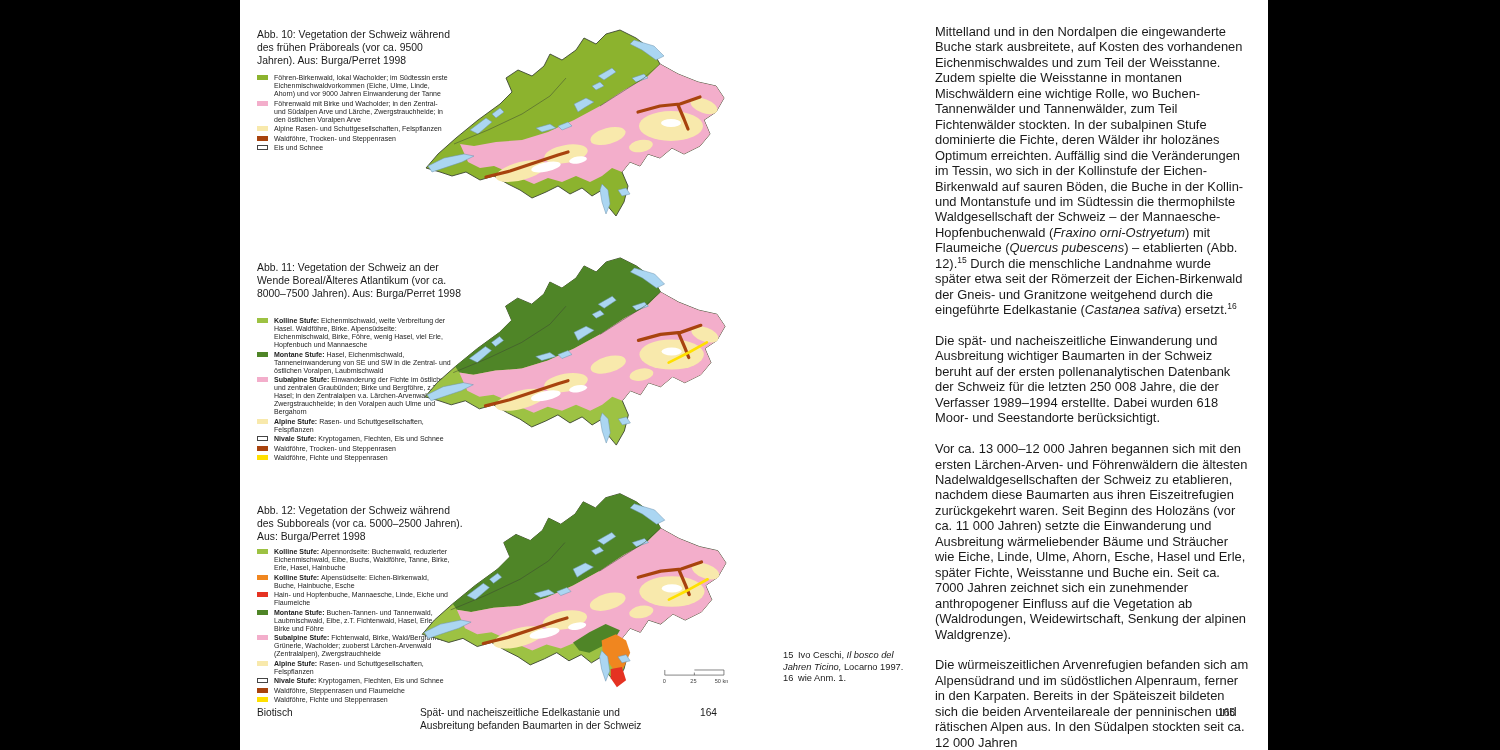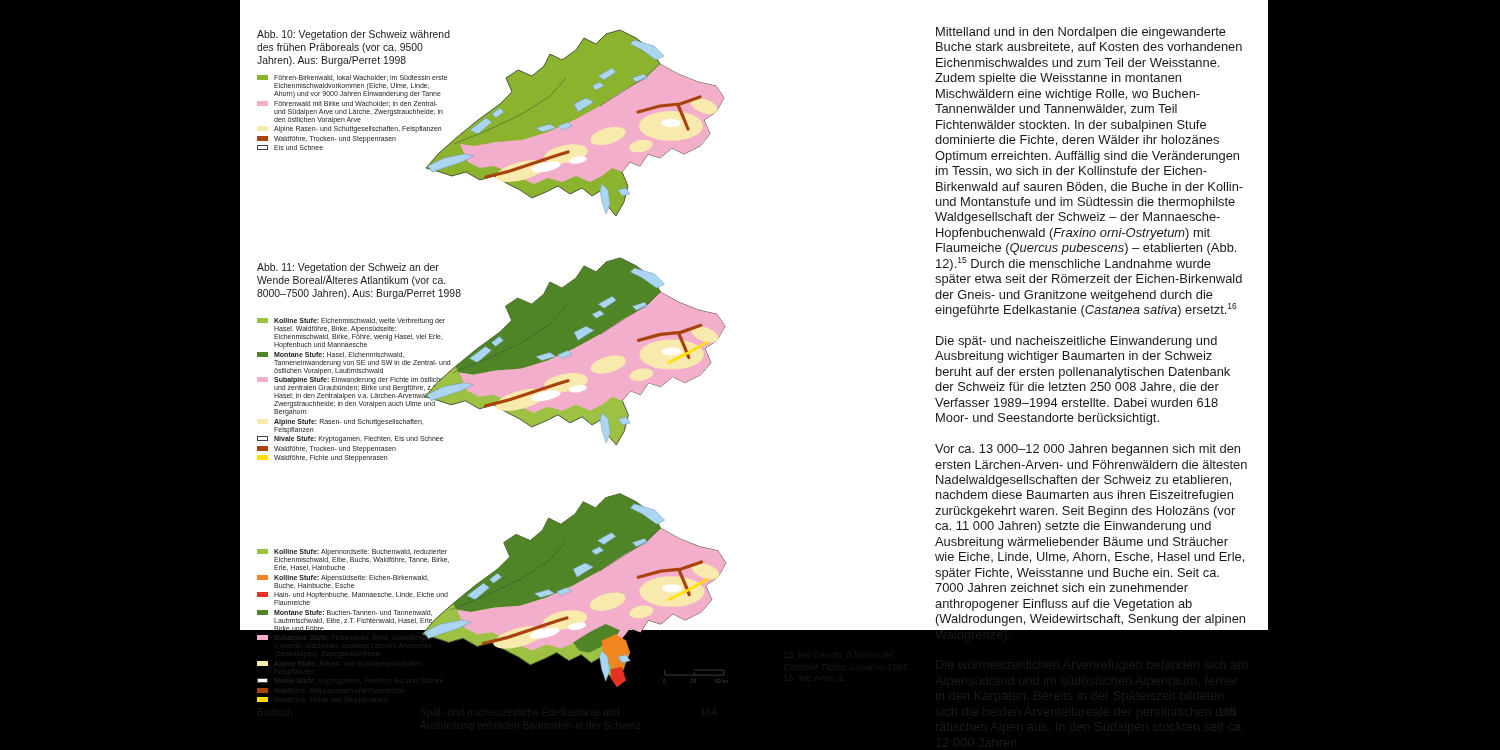--- a/index.html
+++ b/index.html
@@ -1,18 +1,18 @@
 <!DOCTYPE html>
 <html><head>
 <meta charset="utf-8">
 <style>
   html,body{margin:0;padding:0;background:#000;}
   .stage{position:relative;width:1500px;height:750px;background:#000;overflow:hidden;
          font-family:"Liberation Sans",sans-serif;color:#1a1a1a;}
-  .spread{position:absolute;left:240px;top:0;width:1028px;height:630px;background:#fff;}
+  .spread{position:absolute;left:240px;top:0;width:1028px;height:750px;background:#fff;}
   .abs{position:absolute;}
   .caption{font-size:10.4px;line-height:13.2px;width:206px;color:#1a1a1a;}
   .legend{width:194px;font-size:7px;line-height:8px;color:#222;}
   .legend .item{position:relative;padding-left:17px;margin-bottom:1.5px;}
   .legend .sw{position:absolute;left:0;top:1.2px;width:11px;height:5.2px;}
   .legend .sw.bordered{border:0.8px solid #444;box-sizing:border-box;}
   .legend b{font-weight:bold;}
   .article{width:315px;font-size:12.9px;line-height:15.45px;}
   .article p{margin:0 0 15.4px 0;}
   .article .h{font-weight:bold;}
@@ -44,20 +44,21 @@
     <div class="abs legend" style="left:17px;top:317px;">
         <div class="item"><span class="sw" style="background: rgb(157, 194, 67);"></span><b>Kolline Stufe: </b><span>Eichenmischwald, weite Verbreitung der Hasel. Waldföhre, Birke. Alpensüdseite: Eichenmischwald, Birke, Föhre, wenig Hasel, viel Erle, Hopfenbuch und Mannaesche</span></div>
         <div class="item"><span class="sw" style="background: rgb(79, 133, 39);"></span><b>Montane Stufe: </b><span>Hasel, Eichenmischwald, Tanneneinwanderung von SE und SW in die Zentral- und östlichen Voralpen, Laubmischwald</span></div>
         <div class="item"><span class="sw" style="background: rgb(243, 174, 203);"></span><b>Subalpine Stufe: </b><span>Einwanderung der Fichte im östlichen und zentralen Graubünden; Birke und Bergföhre, z.T. Hasel; in den Zentralalpen v.a. Lärchen-Arvenwald, Zwergstrauchheide; in den Voralpen auch Ulme und Bergahorn</span></div>
         <div class="item"><span class="sw" style="background: rgb(248, 233, 172);"></span><b>Alpine Stufe: </b><span>Rasen- und Schuttgesellschaften, Felspflanzen</span></div>
         <div class="item"><span class="sw bordered" style="background: rgb(255, 255, 255);"></span><b>Nivale Stufe: </b><span>Kryptogamen, Flechten, Eis und Schnee</span></div>
         <div class="item"><span class="sw" style="background: rgb(168, 67, 14);"></span><span>Waldföhre, Trocken- und Steppenrasen</span></div>
         <div class="item"><span class="sw" style="background: rgb(255, 224, 0);"></span><span>Waldföhre, Fichte und Steppenrasen</span></div>
       </div>
 
+    <div class="abs caption" style="left:17px;top:504px;">Abb. 12: Vegetation der Schweiz während des Subboreals (vor ca. 5000–2500 Jahren). Aus: Burga/Perret 1998</div>
     <div class="abs legend" style="left:17px;top:548px;">
         <div class="item"><span class="sw" style="background: rgb(157, 194, 67);"></span><b>Kolline Stufe: </b><span>Alpennordseite: Buchenwald, reduzierter Eichenmischwald, Eibe, Buchs, Waldföhre, Tanne, Birke, Erle, Hasel, Hainbuche</span></div>
         <div class="item"><span class="sw" style="background: rgb(240, 134, 31);"></span><b>Kolline Stufe: </b><span>Alpensüdseite: Eichen-Birkenwald, Buche, Hainbuche, Esche</span></div>
         <div class="item"><span class="sw" style="background: rgb(229, 50, 34);"></span><span>Hain- und Hopfenbuche, Mannaesche, Linde, Eiche und Flaumeiche</span></div>
         <div class="item"><span class="sw" style="background: rgb(79, 133, 39);"></span><b>Montane Stufe: </b><span>Buchen-Tannen- und Tannenwald, Laubmischwald, Eibe, z.T. Fichtenwald, Hasel, Erle, Birke und Föhre</span></div>
         <div class="item"><span class="sw" style="background: rgb(243, 174, 203);"></span><b>Subalpine Stufe: </b><span>Fichtenwald, Birke, Wald/Bergföhre, Grünerle, Wacholder; zuoberst Lärchen-Arvenwald (Zentralalpen), Zwergstrauchheide</span></div>
         <div class="item"><span class="sw" style="background: rgb(248, 233, 172);"></span><b>Alpine Stufe: </b><span>Rasen- und Schuttgesellschaften, Felspflanzen</span></div>
         <div class="item"><span class="sw bordered" style="background: rgb(255, 255, 255);"></span><b>Nivale Stufe: </b><span>Kryptogamen, Flechten, Eis und Schnee</span></div>
         <div class="item"><span class="sw" style="background: rgb(168, 67, 14);"></span><span>Waldföhre, Steppenrasen und Flaumeiche</span></div>
         <div class="item"><span class="sw" style="background: rgb(255, 224, 0);"></span><span>Waldföhre, Fichte und Steppenrasen</span></div>
@@ -170,21 +171,21 @@
             <path d="M277,179.5 L277,182" fill="none" stroke="#555" stroke-width="0.7"></path>
             <path d="M277,177 L306,177 L306,182" fill="none" stroke="#555" stroke-width="0.7"></path>
             <text x="246" y="190" font-size="5.5" fill="#444" font-family="&quot;Liberation Sans&quot;, sans-serif">0</text>
             <text x="273" y="190" font-size="5.5" fill="#444" font-family="&quot;Liberation Sans&quot;, sans-serif">25</text>
             <text x="297" y="190" font-size="5.5" fill="#444" font-family="&quot;Liberation Sans&quot;, sans-serif">50 km</text>
           </g>
         </svg>
       </div>
 
     <div class="abs footnotes" style="left:543px;top:650px;">
-        <div class="fn"><span>15 </span><span>Ivo Ceschi, </span><i>Il bosco del Cantone Ticino,</i><span> Locarno 1997.</span></div>
+        <div class="fn"><span>15 </span><span>Ivo Ceschi, </span><i>Il bosco del Jahren Ticino,</i><span> Locarno 1997.</span></div>
         <div class="fn"><span>16 </span><span>wie Anm. 1.</span></div>
       </div>
 
     <div class="abs article" style="left:695px;top:24px;">
         <p><span>Mittelland und in den Nordalpen die eingewanderte Buche stark ausbreitete, auf Kosten des vorhandenen Eichenmischwaldes und zum Teil der Weisstanne. Zudem spielte die Weisstanne in montanen Mischwäldern eine wichtige Rolle, wo Buchen-Tannenwälder und Tannenwälder, zum Teil Fichtenwälder stockten. In der subalpinen Stufe dominierte die Fichte, deren Wälder ihr holozänes Optimum erreichten. Auffällig sind die Veränderungen im Tessin, wo sich in der Kollinstufe der Eichen-Birkenwald auf sauren Böden, die Buche in der Kollin- und Montanstufe und im Südtessin die thermophilste Waldgesellschaft der Schweiz – der Mannaesche-Hopfenbuchenwald (</span><i>Fraxino orni-Ostryetum</i><span>) mit Flaumeiche (</span><i>Quercus pubescens</i><span>) – etablierten (Abb. 12).</span><sup>15</sup><span> Durch die menschliche Landnahme wurde später etwa seit der Römerzeit der Eichen-Birkenwald der Gneis- und Granitzone weitgehend durch die eingeführte Edelkastanie (</span><i>Castanea sativa</i><span>) ersetzt.</span><sup>16</sup></p>
         <p><span>Die spät- und nacheiszeitliche Einwanderung und Ausbreitung wichtiger Baumarten in der Schweiz beruht auf der ersten pollenanalytischen Datenbank der Schweiz für die letzten 250 008 Jahre, die der Verfasser 1989–1994 erstellte. Dabei wurden 618 Moor- und Seestandorte berücksichtigt.</span></p>
         <p><span>Vor ca. 13 000–12 000 Jahren begannen sich mit den ersten Lärchen-Arven- und Föhrenwäldern die ältesten Nadelwaldgesellschaften der Schweiz zu etablieren, nachdem diese Baumarten aus ihren Eiszeitrefugien zurückgekehrt waren. Seit Beginn des Holozäns (vor ca. 11 000 Jahren) setzte die Einwanderung und Ausbreitung wärmeliebender Bäume und Sträucher wie Eiche, Linde, Ulme, Ahorn, Esche, Hasel und Erle, später Fichte, Weisstanne und Buche ein. Seit ca. 7000 Jahren zeichnet sich ein zunehmender anthropogener Einfluss auf die Vegetation ab (Waldrodungen, Weidewirtschaft, Senkung der alpinen Waldgrenze).</span></p>
         <p><span>Die würmeiszeitlichen Arvenrefugien befanden sich am Alpensüdrand und im südöstlichen Alpenraum, ferner in den Karpaten. Bereits in der Späteiszeit bildeten sich die beiden Arventeilareale der penninischen und rätischen Alpen aus. In den Südalpen stockten seit ca. 12 000 Jahren</span></p>
       </div>
 

